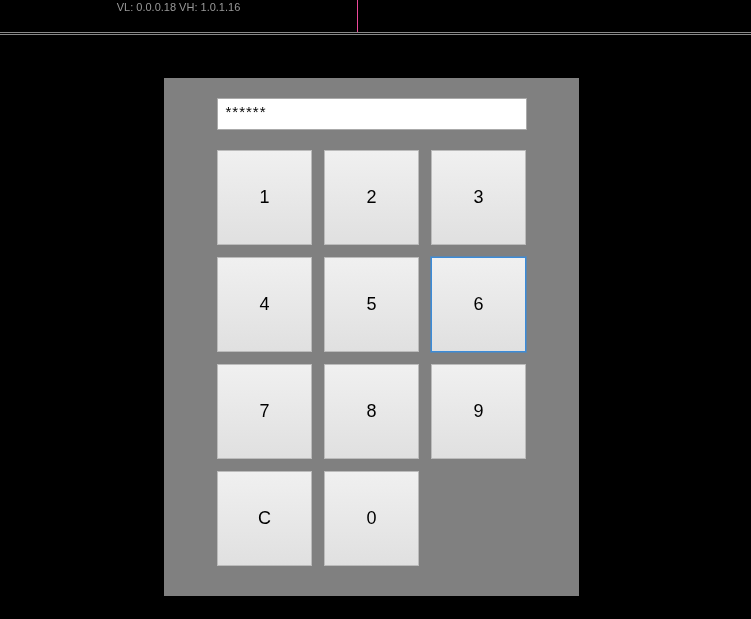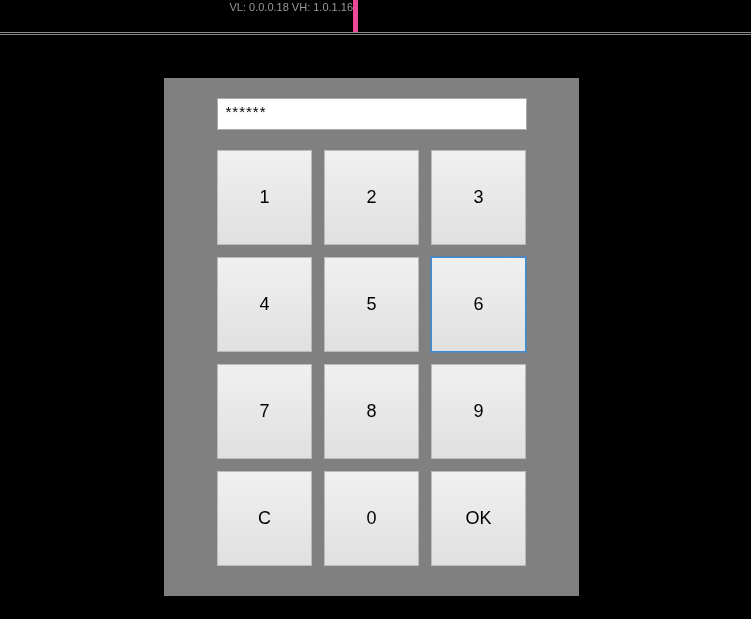--- a/index.html
+++ b/index.html
@@ -16,27 +16,27 @@
       position: relative;
     }
     .top-bar {
       height: 35px;
       border-bottom: 3px double #888;
       display: flex;
     }
     .top-left {
       width: 358px;
       height: 100%;
-      border-right: 5px solid #ec4899;
+      border-right: 1px solid #ec4899;
       color: #999;
       font-size: 11px;
       text-align: center;
       display: flex;
-      flex-direction: row;
-      justify-content: flex-end;
+      flex-direction: column;
+      justify-content: space-between;
       line-height: 1.4;
     }
     .top-right {
       flex: 1;
     }
     .keypad-panel {
       position: absolute;
       left: 164px;
       top: 78px;
       width: 415px;
@@ -95,15 +95,14 @@
     <div class="key">2</div>
     <div class="key">3</div>
     <div class="key">4</div>
     <div class="key">5</div>
     <div class="key selected">6</div>
     <div class="key">7</div>
     <div class="key">8</div>
     <div class="key">9</div>
     <div class="key">C</div>
     <div class="key">0</div>
-    <div class="key">OK</div>
   </div>
 </div>
 
 </body></html>

